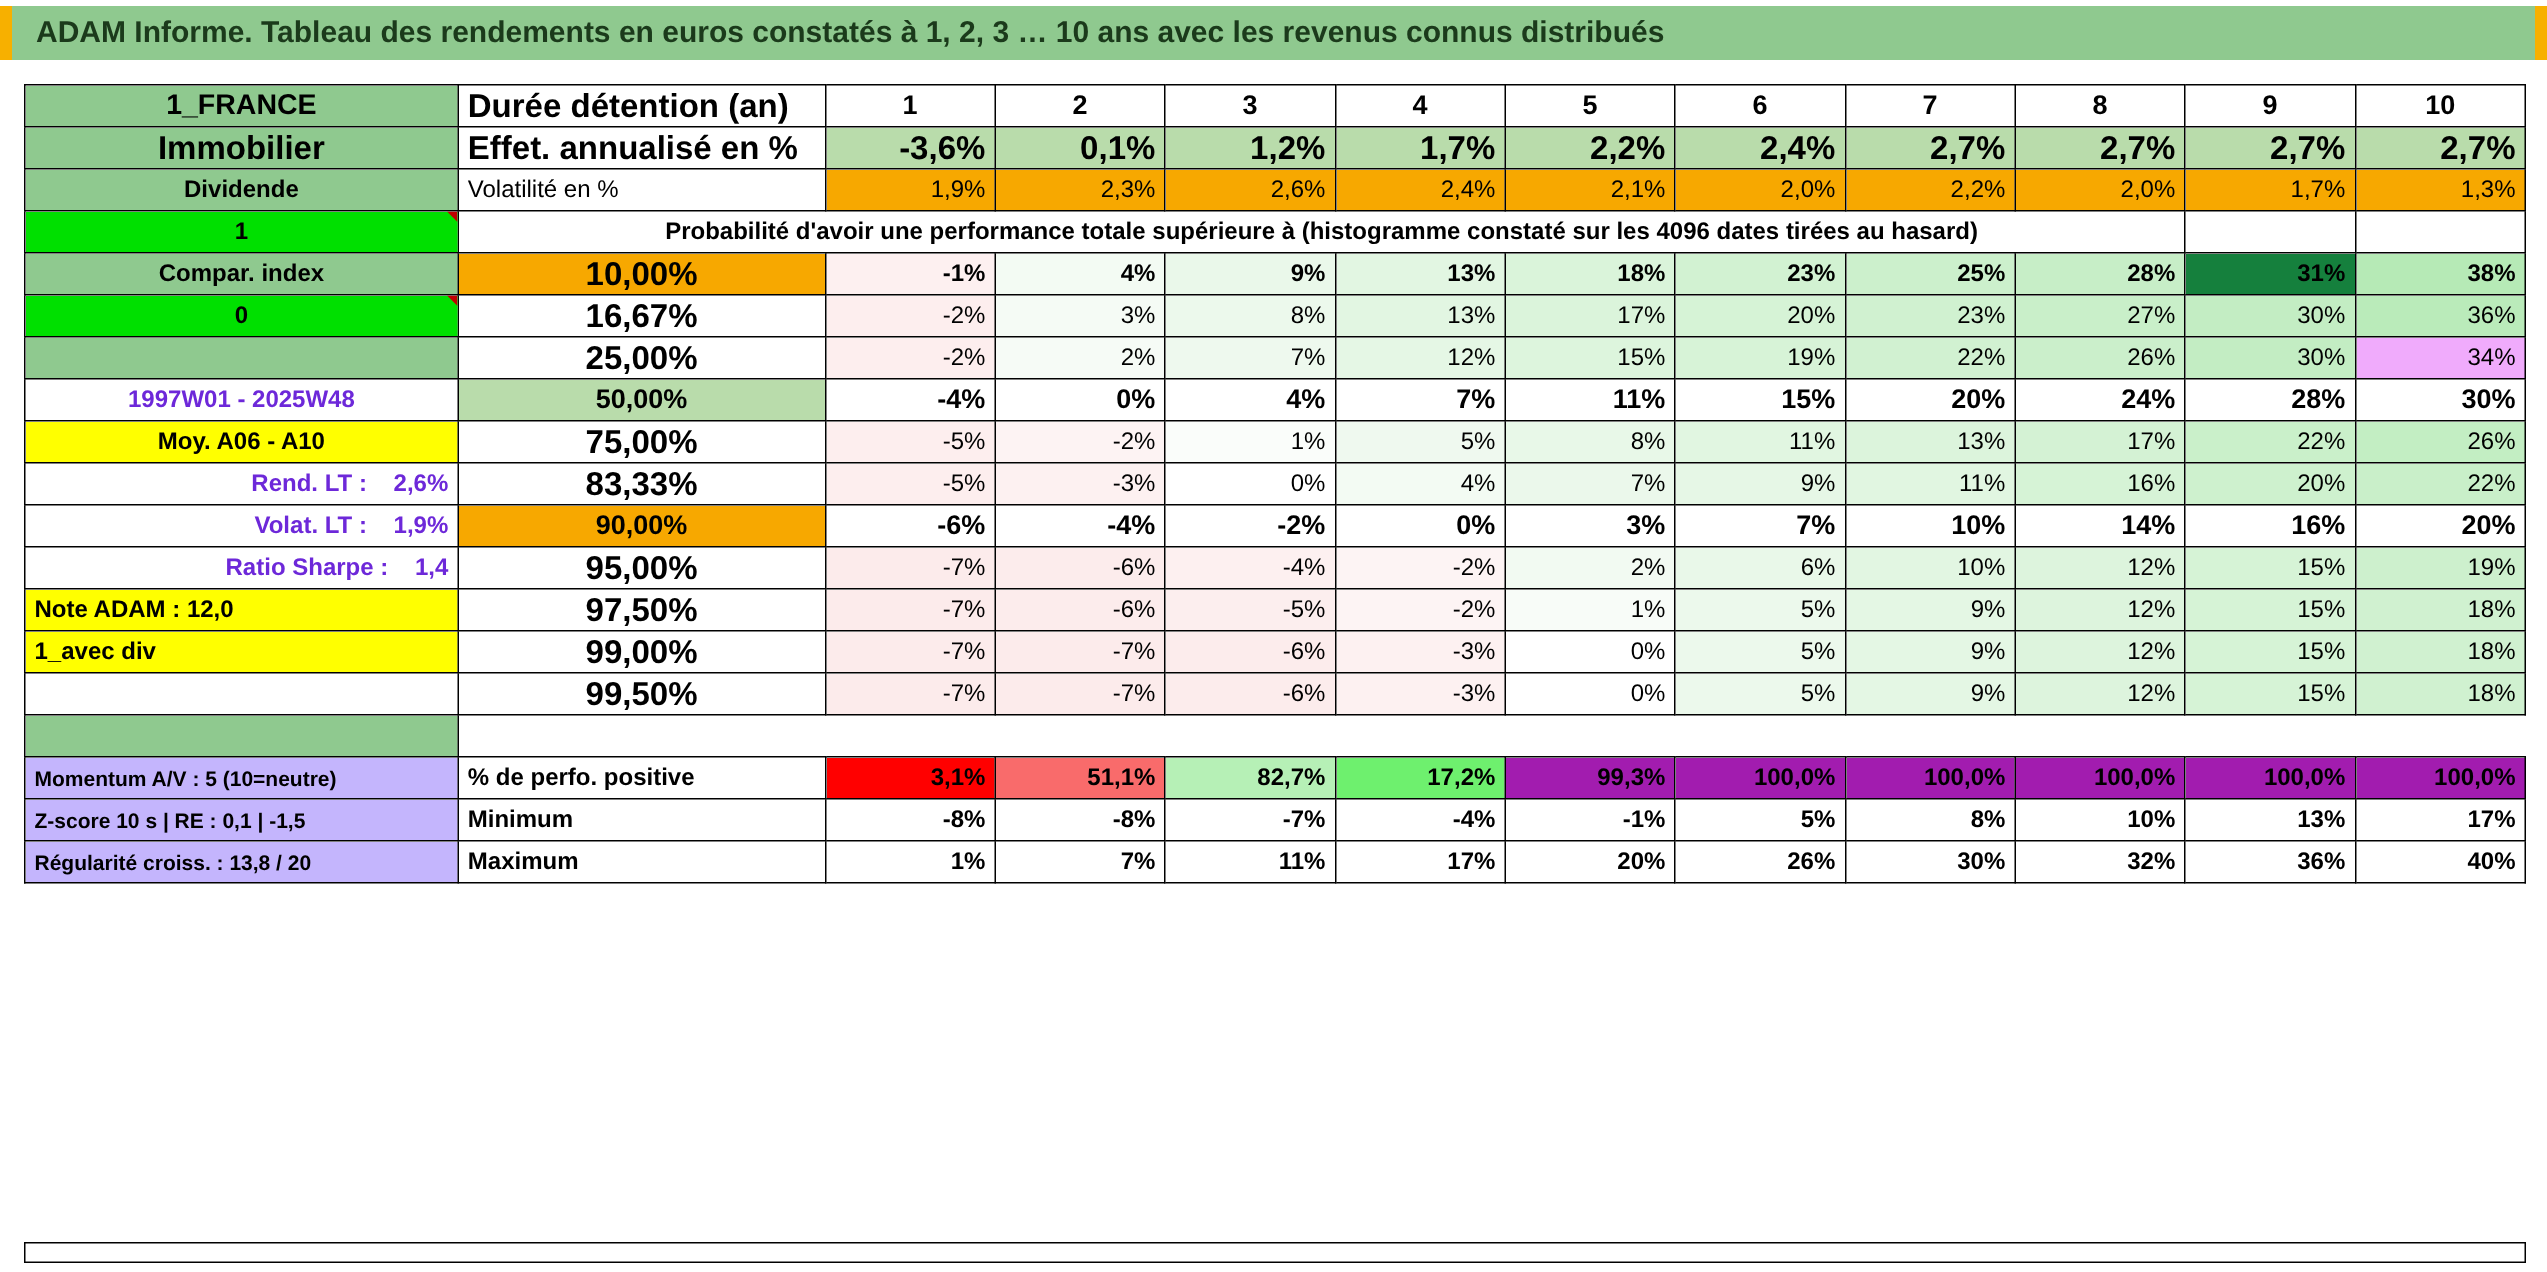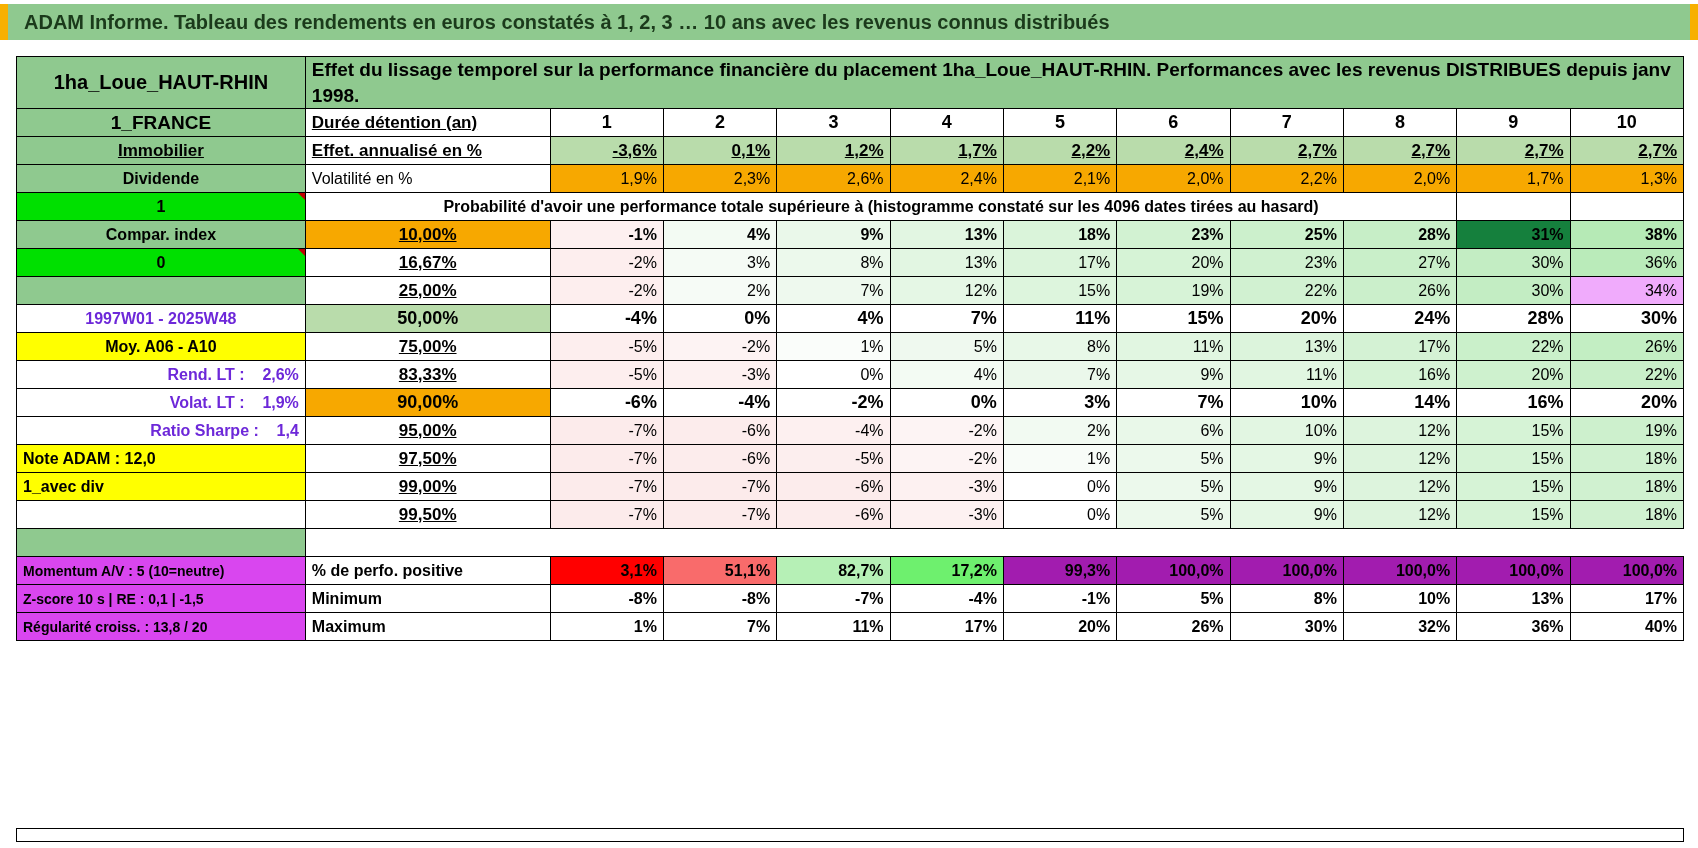--- a/index.html
+++ b/index.html
@@ -76,21 +76,21 @@
 
   .green-md  { background: #8fc98f; }
   .green-lt  { background: #b9dcab; }
   .green-br  { background: #00e000; }
   .green-pos { background: #a21caf; }
   .green-s1  { background: #b6f0b6; }
   .green-s2  { background: #6ef06e; }
   .orange    { background: #f7a800; }
   .yellow    { background: #ffff00; }
   .white     { background: #ffffff; }
-  .gray-lt   { background: #d946ef; }
+  .gray-lt   { background: #c4b5fd; }
   .red-str   { background: #ff0000; }
   .red-md    { background: #f96b6b; }
 
   .t-red     { color: #6d28d9; }
 
   .title-cell {
     font-size: 19px;
     font-weight: bold;
     white-space: normal !important;
     line-height: 1.35;
@@ -100,21 +100,21 @@
   .big-name {
     font-size: 20px;
     font-weight: bold;
     text-align: center;
     vertical-align: middle;
   }
   .h-60 { height: 62px; }
   .h-32 { height: 32px; }
   .fs15 { font-size: 19px; }
   .fs14 { font-size: 14px; }
-  .fs17 { font-size: 17px; text-decoration: underline; }
+  .fs17 { font-size: 22px; }
   .fs18 { font-size: 18px; }
   .nb   { border: none !important; }
   .spacer-row td { border: none; height: 10px; }
   .marker {
     position: relative;
   }
   .marker::after {
     content: "";
     position: absolute;
     top: 0; right: 0;
@@ -154,24 +154,20 @@
         <col class="c-num">
         <col class="c-num">
       <col class="c-num">
         <col class="c-num">
         <col class="c-num">
         <col class="c-num">
         <col class="c-num">
     </colgroup>
 
     <tbody>
-        <tr>
-      <td class="green-md big-name h-60">1ha_Loue_HAUT-RHIN</td>
-      <td class="green-md title-cell h-60" colspan="11">Effet du lissage temporel sur la performance financière du placement 1ha_Loue_HAUT-RHIN. Performances avec les revenus DISTRIBUES depuis janv 1998.</td>
-    </tr>
 
     <tr>
       <td class="green-md ctr b fs15">1_FRANCE</td>
       <td class="white lft b fs17">Durée détention (an)</td>
       <td class="white ctr b fs18">1</td>
       <td class="white ctr b fs18">2</td>
       <td class="white ctr b fs18">3</td>
       <td class="white ctr b fs18">4</td>
       <td class="white ctr b fs18">5</td>
       <td class="white ctr b fs18">6</td>

